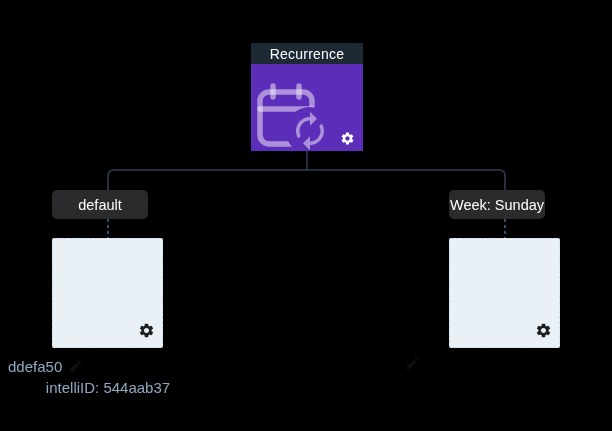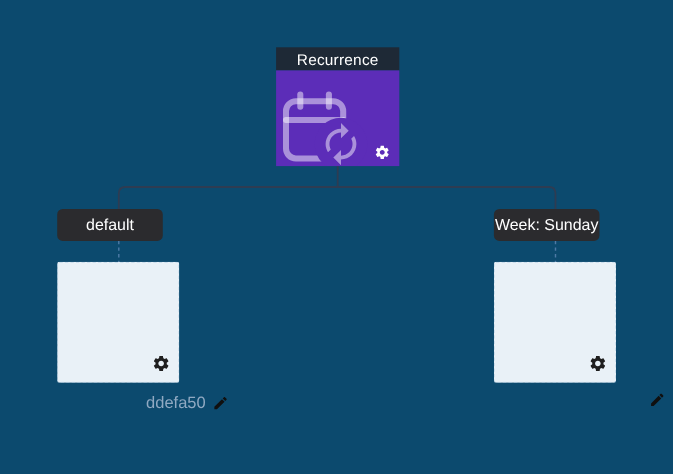--- a/index.html
+++ b/index.html
@@ -8,21 +8,21 @@
     --chip-bg:#2b2b2e;
     --leaf-fill:#e9f1f7;
     --leaf-border:#cddfee;
     --muted-text:#90a9c2;
     --connector:#2e3c52;
     --dashed-connector:#4e7aa5;
     --icon-on-purple:rgba(255,255,255,0.48);
   }
   html,body{margin:0;padding:0;background:#fff;}
   .canvas{
-    position:relative;width:612px;height:431px;background:#0c4a6e;
+    position:relative;width:612px;height:431px;background:#000000;
     font-family:"Liberation Sans", sans-serif;overflow:hidden;
   }
   .connectors{position:absolute;left:0;top:0;z-index:1;}
   .connectors .solid{stroke:var(--connector);stroke-width:1.6;fill:none;}
   .connectors .dashed{stroke:var(--dashed-connector);stroke-width:1.3;stroke-dasharray:3 3;fill:none;}
 
   .node{position:absolute;left:251px;top:43px;width:112px;z-index:2;}
   .node-header{
     height:21px;background:var(--node-header);color:#fff;font-size:14px;
     display:flex;align-items:center;justify-content:center;letter-spacing:.2px;
@@ -52,21 +52,21 @@
   .leaf-right{left:449px;}
   .gear-dark{position:absolute;right:7px;bottom:8px;cursor:pointer;}
   .gear-dark path{fill:#1f1f1f;}
 
   .caption{
     position:absolute;top:356px;width:200px;z-index:2;text-align:center;
     color:var(--muted-text);font-size:15px;line-height:21px;
   }
   .caption-left{left:8px;}
   .caption-right{left:405px;}
-  .cap-line1{display:flex;align-items:center;justify-content:flex-end;gap:6px;}
+  .cap-line1{display:flex;align-items:center;justify-content:flex-start;gap:6px;}
   .cap-line1 .name{cursor:pointer;}
   .edit-icon{cursor:pointer;}
   .edit-icon path{fill:#101010;}
 </style>
 </head>
 <body>
 
 <div class="canvas">
 
   <svg class="connectors" width="612" height="431" viewBox="0 0 612 431" aria-hidden="true">
@@ -109,20 +109,21 @@
     </svg>
   </div>
 
   <div class="caption caption-left">
     <div class="cap-line1">
       <span class="name">ddefa50</span>
       <svg class="edit-icon" width="15" height="15" viewBox="0 0 24 24">
         <path d="M3 17.25V21h3.75L17.81 9.94l-3.75-3.75L3 17.25zM20.71 7.04c.39-.39.39-1.02 0-1.41l-2.34-2.34c-.39-.39-1.02-.39-1.41 0l-1.83 1.83 3.75 3.75 1.83-1.83z"></path>
       </svg>
     </div>
+    <div class="cap-line2">intelliID: 544aab37</div>
   </div>
 
   <div class="caption caption-right">
     <div class="cap-line1">
       <svg class="edit-icon" width="15" height="15" viewBox="0 0 24 24">
         <path d="M3 17.25V21h3.75L17.81 9.94l-3.75-3.75L3 17.25zM20.71 7.04c.39-.39.39-1.02 0-1.41l-2.34-2.34c-.39-.39-1.02-.39-1.41 0l-1.83 1.83 3.75 3.75 1.83-1.83z"></path>
       </svg>
     </div>
   </div>
 

